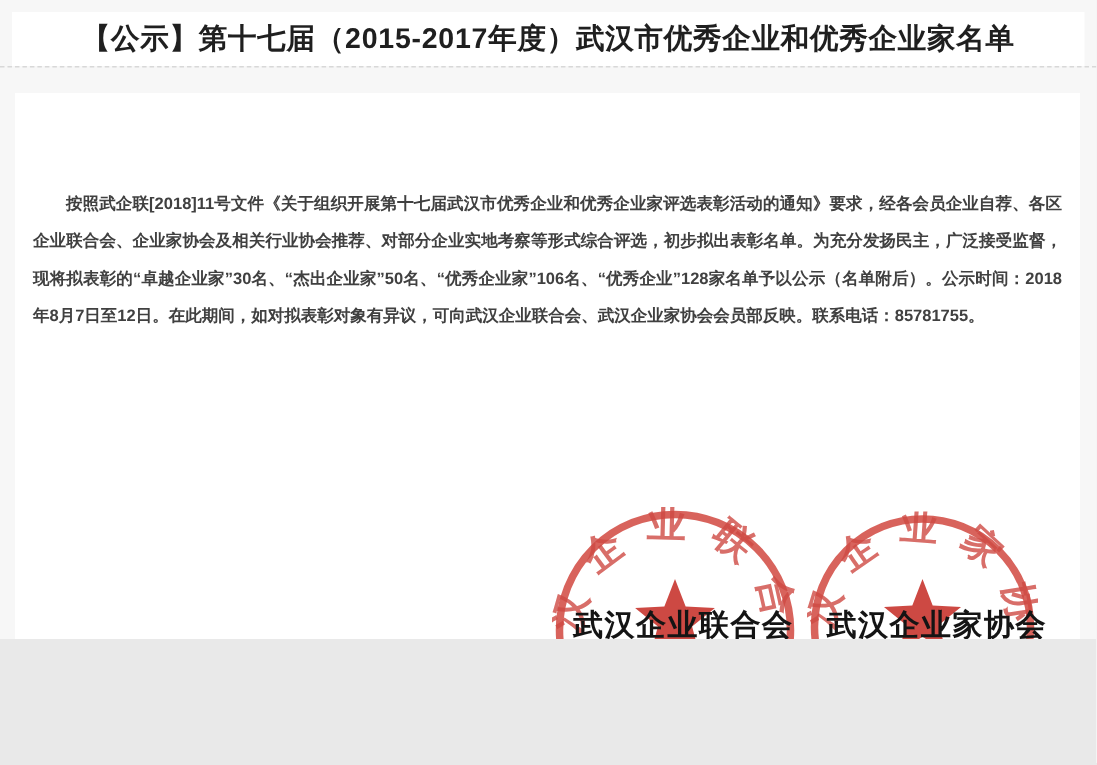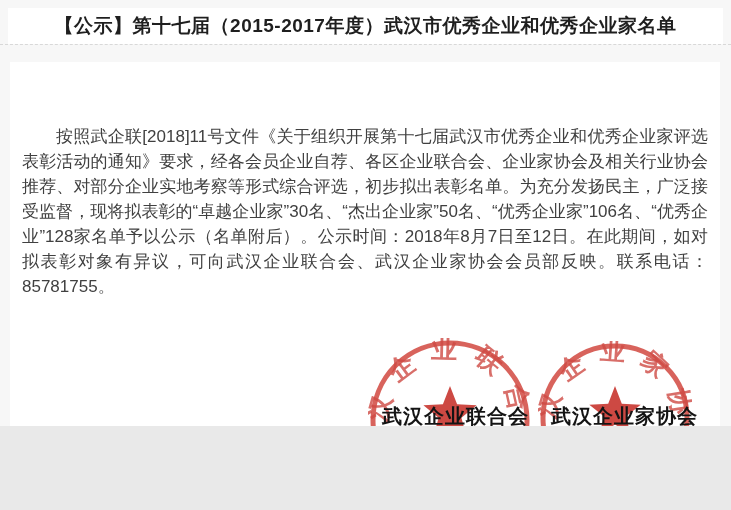--- a/index.html
+++ b/index.html
@@ -26,22 +26,22 @@
     position:absolute; left:0; right:0; top:44px;
     border-top:1px dashed #d8d8d8; height:0;
   }
   .card {
     position:absolute; left:10px; top:62px;
     width:710px; height:448px;
     background:#ffffff;
   }
   .body-text {
     position:absolute; top:62px; left:12px; right:12px;
-    font-size:17px; line-height:25px; color:#404040;
-    text-indent:2em; text-align:justify;
+    font-size:11px; line-height:25px; color:#404040;
+    text-indent:2em; text-align:justify;font-weight:bold;
   }
   .seal { position:absolute; z-index:1; }
   .seal-left  { left:358px; top:276px; width:164px; height:164px; }
   .seal-right { left:528px; top:279px; width:154px; height:154px; }
   .seal-ring  { fill:none; stroke-width:5; opacity:0.88; }
   .seal-star  { opacity:0.92; }
   .seal-arc-text {
     font-size:26px; font-weight:bold; letter-spacing:15px;
     opacity:0.8;
   }

